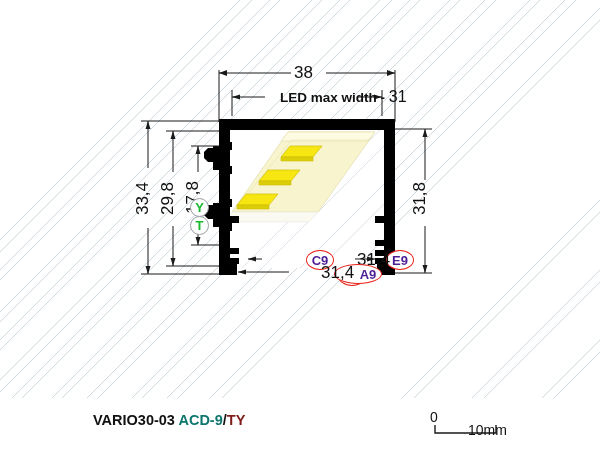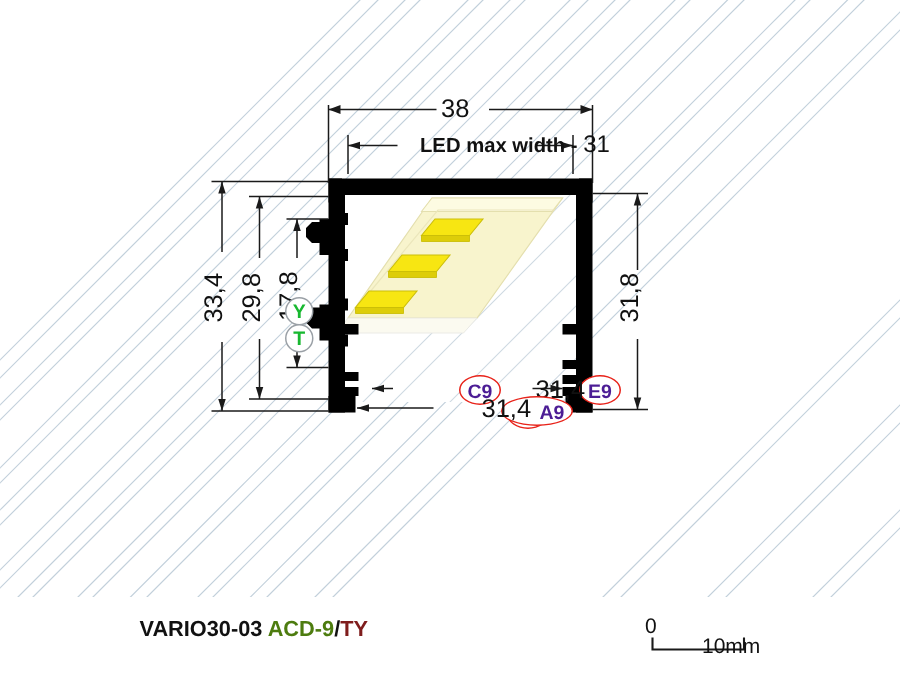--- a/index.html
+++ b/index.html
@@ -77,21 +77,21 @@
     height: 17px;
     font-size: 13px;
   }
   .caption {
     position: absolute;
     font-size: 14.5px;
     font-weight: bold;
     white-space: nowrap;
   }
   .cap-black { color: #111111; margin-top: 16px; }
-  .cap-red   { color: #4d7c0f; }
+  .cap-red   { color: #0f766e; }
   .cap-green { color: #7f1d1d; }
   .scale-txt {
     position: absolute;
     font-size: 14px;
     color: #111111;
   }
 </style>
 </head>
 <body>
 

